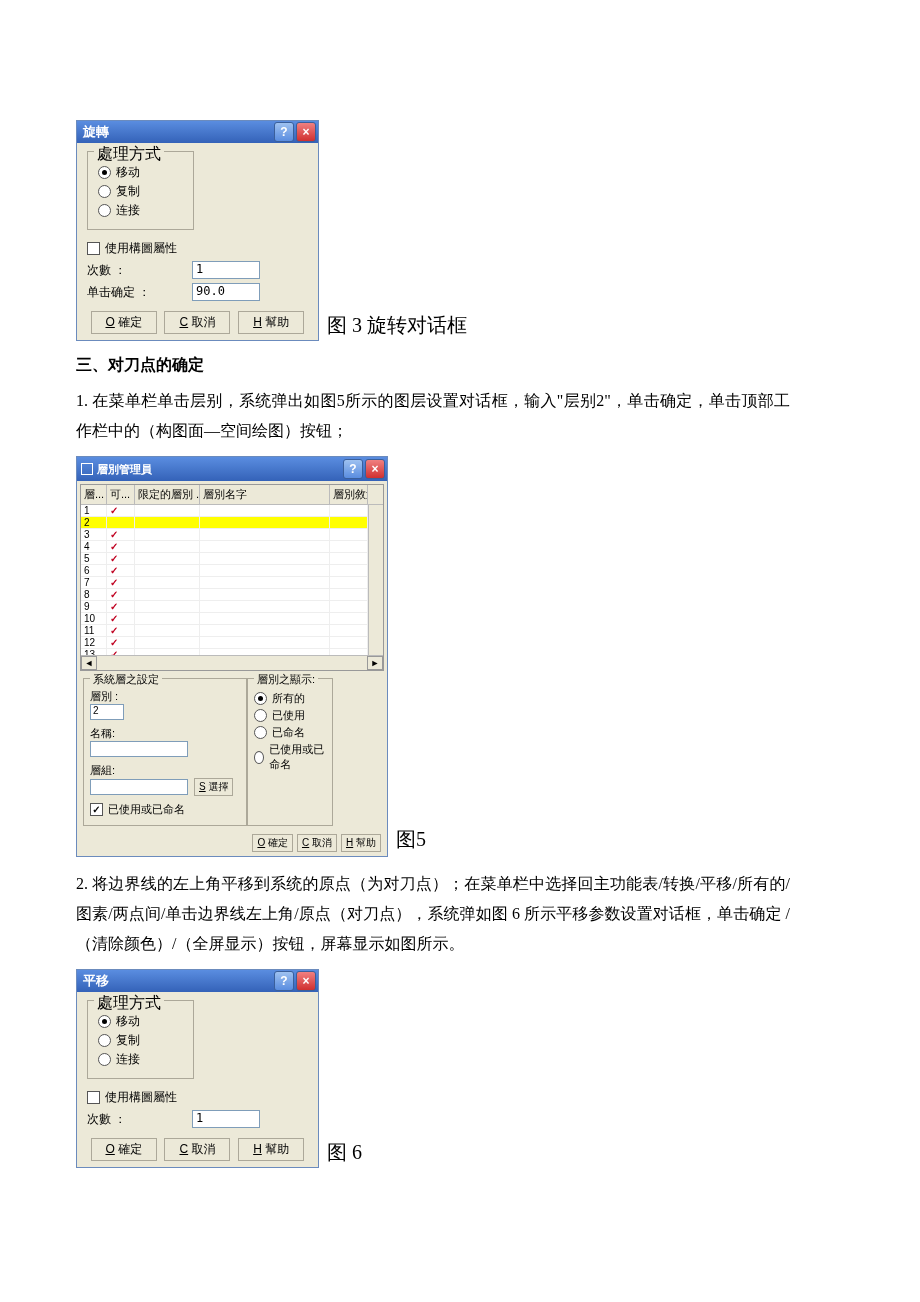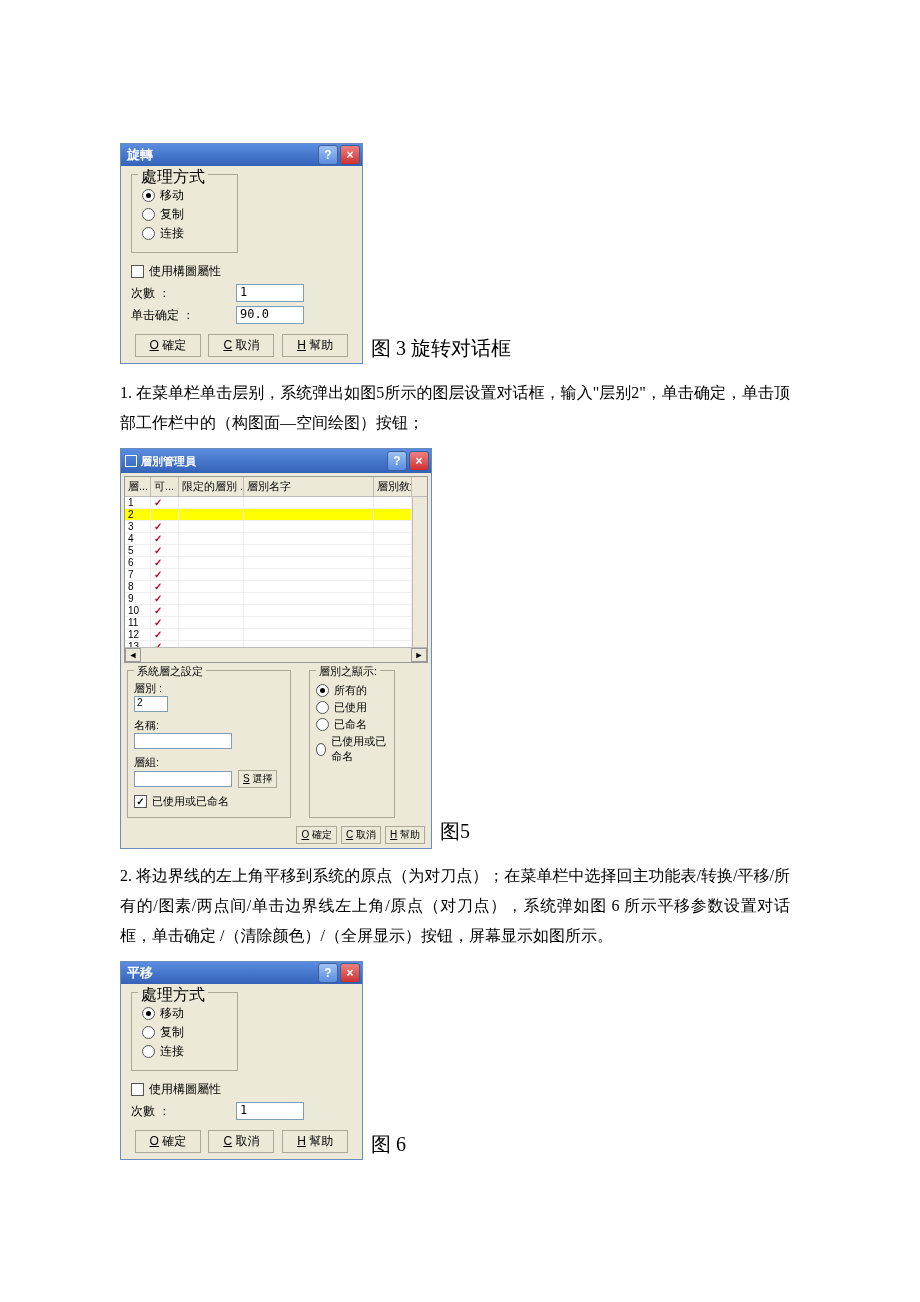--- a/index.html
+++ b/index.html
@@ -3,22 +3,21 @@
 <meta charset="utf-8">
 <style>
   body {
     margin: 0;
     padding: 0;
     font-family: "SimSun", serif;
     background: #fff;
     width: 920px;
   }
   .page {
-    padding: 120px 130px 80px 120px;
-    margin-top: 23px;
+    padding: 120px 130px 80px 76px;
   }
   .figure-row {
     display: flex;
     align-items: flex-end;
     margin-bottom: 12px;
   }
   .caption {
     font-size: 20px;
     margin-left: 8px;
     padding-bottom: 4px;
@@ -149,21 +148,21 @@
     display:flex;border-bottom:1px solid #eee;height:11px;
   }
   .lm-row.sel {background:#ffff00;}
   .lm-row .c {border-right:1px solid #eee;padding:0 3px;font-size:10px;box-sizing:border-box;line-height:11px;}
   .c1{width:26px;} .c2{width:28px;} .c3{width:65px;} .c4{width:130px;} .c5{width:38px;}
   .tick {color:#c00020;font-weight:bold;font-size:10px;}
   .lm-hscroll{height:14px;background:#ece9d8;border-top:1px solid #bbb;display:flex;align-items:center;}
   .lm-hscroll .ar{width:14px;height:12px;border:1px solid #999;background:#ece9d8;display:flex;align-items:center;justify-content:center;font-size:9px;}
   .lm-vscroll{position:absolute;right:0;top:0;width:14px;height:100%;background:#ece9d8;border-left:1px solid #bbb;}
   .lm-bottom {
-    padding:4px 6px;display:flex;gap:18px;
+    padding:4px 6px;display:flex;gap:0;
   }
   .lm-gbox {
     border:1px solid #aca899;position:relative;padding:10px 6px 6px 6px;
   }
   .lm-gbox .lg {position:absolute;top:-7px;left:6px;background:#ece9d8;padding:0 3px;font-size:11px;}
   .lm-bottom-left{width:150px;}
   .lm-bottom-mid{width:72px;}
   .lm-bottom-right{width:68px;}
   .mini-input{border:1px solid #7f9db9;background:#fff;height:14px;width:92px;font-size:10px;padding:0 2px;display:inline-block;}
   .mini-btn{border:1px solid #aca899;background:#ece9d8;font-size:10px;padding:1px 4px;display:inline-block;text-align:center;}
@@ -215,20 +214,21 @@
       <div class="button-row">
         <span class="btn"><span class="ul">O</span><span> 確定</span></span>
         <span class="btn"><span class="ul">C</span><span> 取消</span></span>
         <span class="btn"><span class="ul">H</span><span> 幫助</span></span>
       </div>
     </div>
   </div>
   <div class="caption">图 3 旋转对话框</div>
 </div>
 
+<div class="heading">三、对刀点的确定</div>
 
 <div class="para">1. 在菜单栏单击层别，系统弹出如图5所示的图层设置对话框，输入"层别2"，单击确定，单击顶部工作栏中的（构图面—空间绘图）按钮；</div>
 
 <div class="figure-row">
   <div class="lm">
     <div class="lm-title">
       <span class="sq"></span>
       <span>層別管理員</span>
       <span class="spacer" style="flex:1"></span>
       <span class="tb-btn">?</span>

